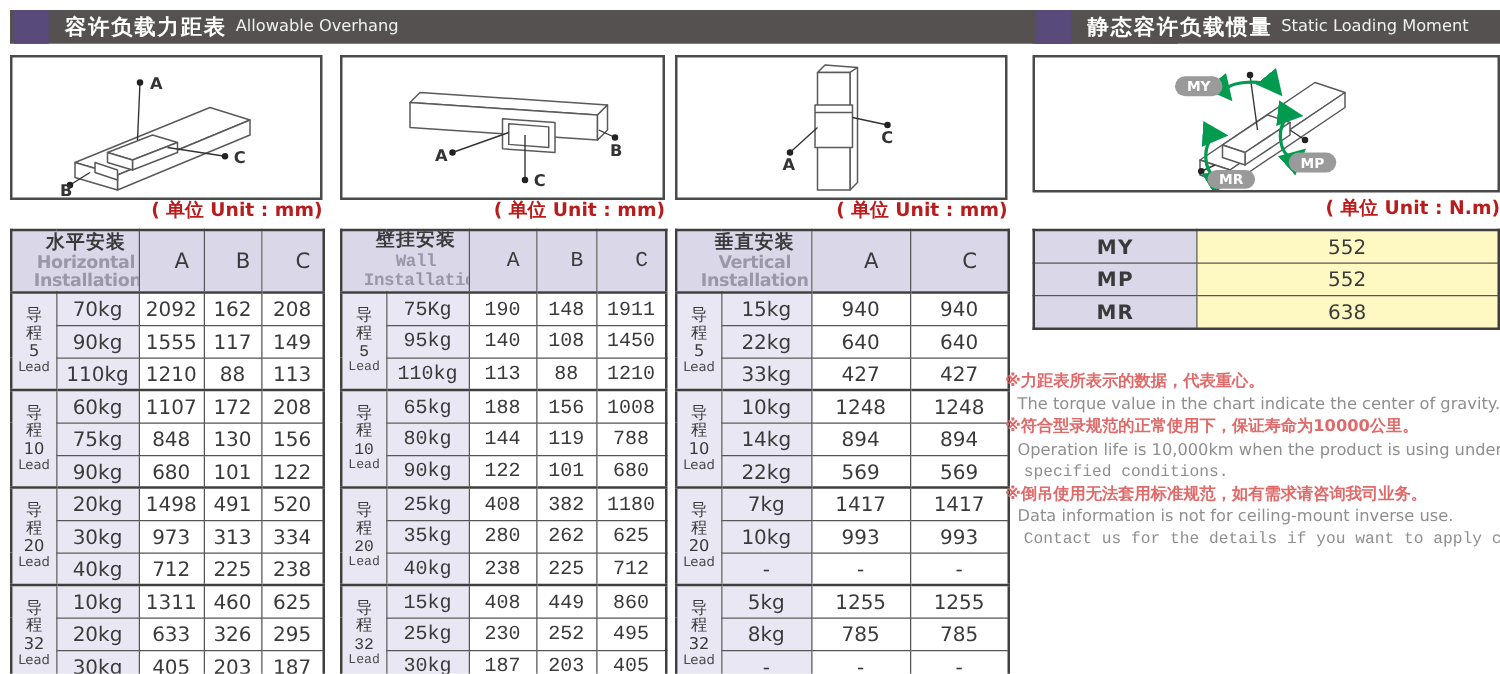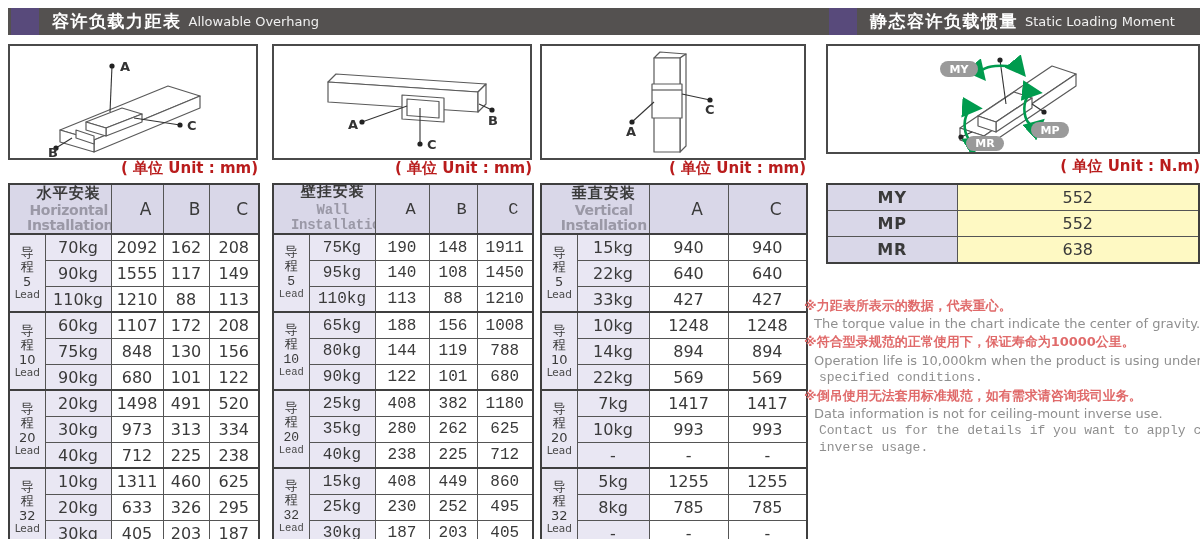--- a/index.html
+++ b/index.html
@@ -546,15 +546,14 @@
   </div>
   <div class="note">
     <div class="note-cn">※符合型录规范的正常使用下，保证寿命为10000公里。</div>
     <div class="note-en">Operation life is 10,000km when the product is using under the</div>
     <div class="note-en ind">specified conditions.</div>
   </div>
   <div class="note">
     <div class="note-cn">※倒吊使用无法套用标准规范，如有需求请咨询我司业务。</div>
     <div class="note-en">Data information is not for ceiling-mount inverse use.</div>
     <div class="note-en ind">Contact us for the details if you want to apply ceiling-mount</div>
-    <div class="note-en ind">inverse usage.</div>
   </div>
 </div>
 
 </body></html>

